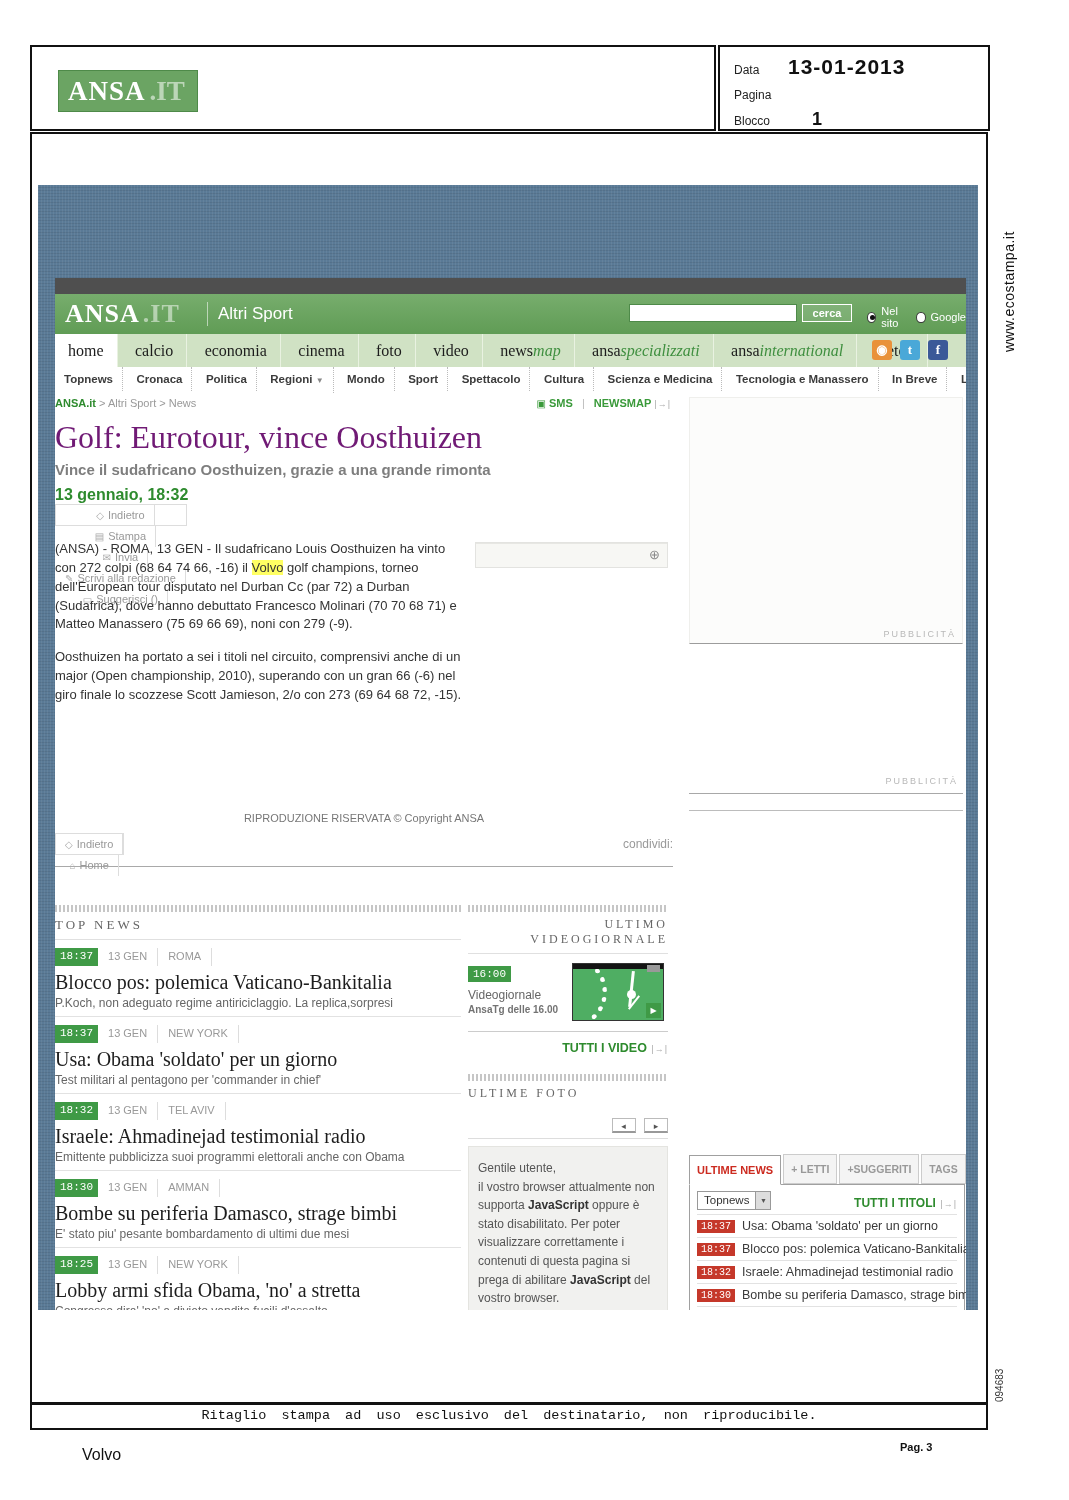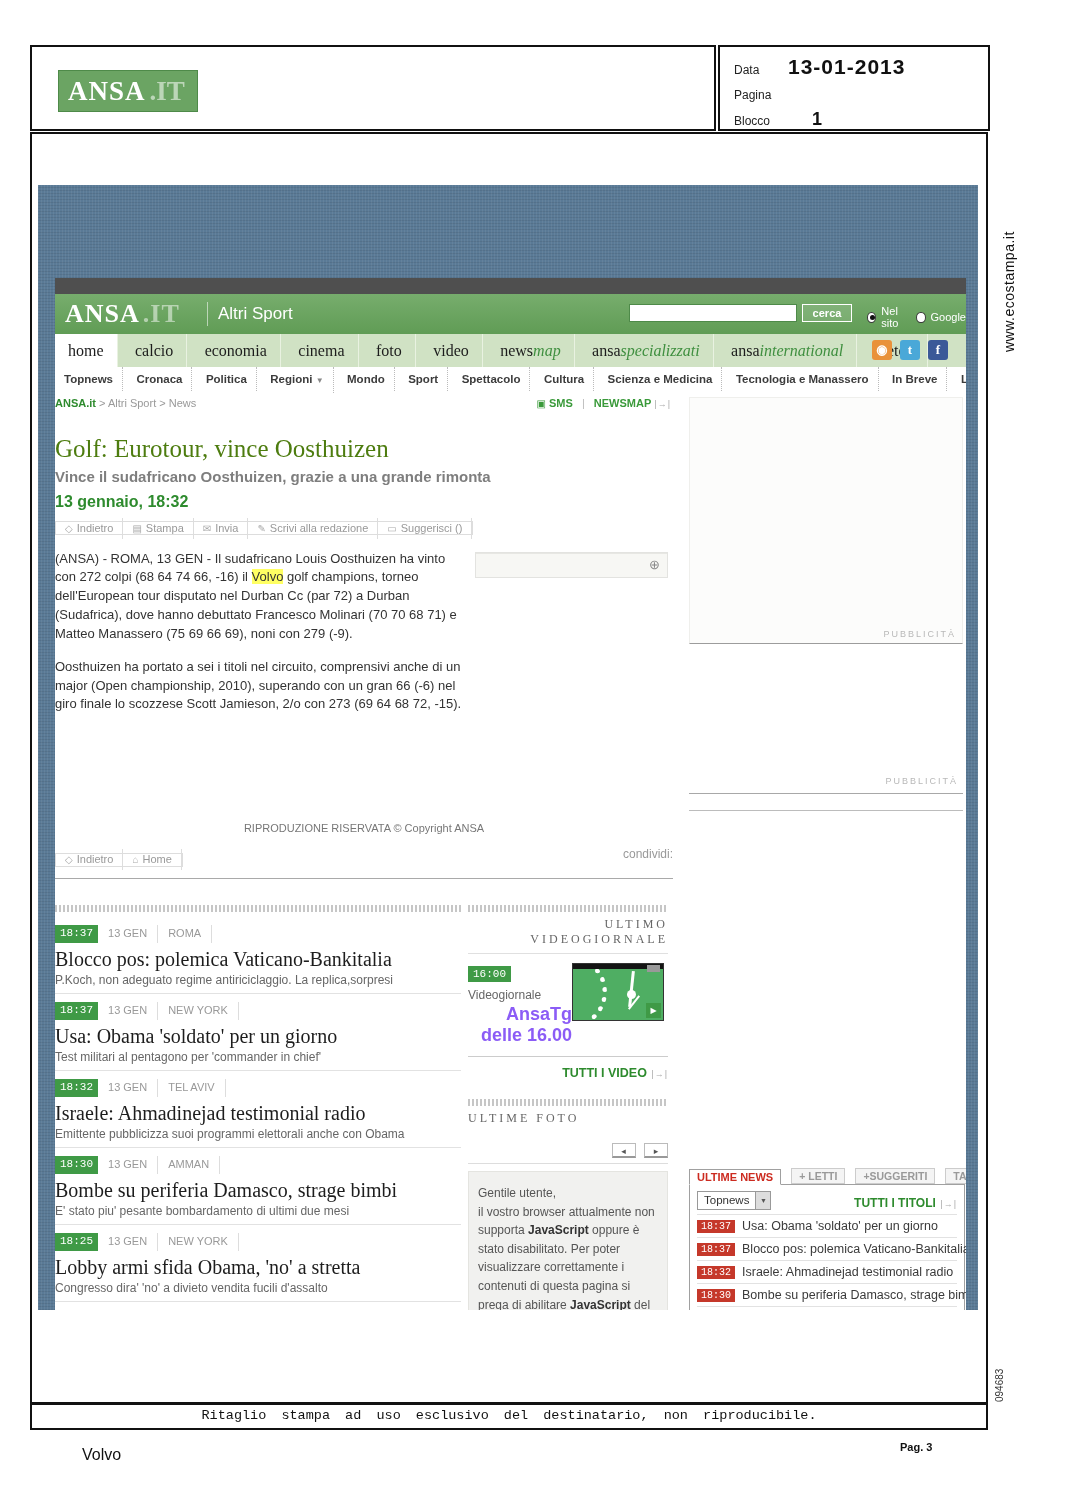--- a/index.html
+++ b/index.html
@@ -66,25 +66,25 @@
   
   .crumbrow { position:relative; height:26px; line-height:24px; font-size:11px; }
   .crumb-a { color:#2e8b2e; font-weight:bold; }
   .crumb-sep, .crumb-b { color:#999; }
   .crumb-actions { position:absolute; right:6px; top:0; }
   .crumb-actions .g { color:#3a9a3a; font-weight:bold; }
   .crumb-actions .ic { color:#3a9a3a; font-size:10px; }
   .crumb-actions .pipe { color:#bbb; margin:0 6px; }
   .pipe-arrow { color:#aaa; font-size:9px; letter-spacing:1px; }
 
-  .art-title { margin-top:18px; font-family:"Liberation Serif",serif; font-size:25px; color:#4d7c0f; }
+  .art-title { margin-top:2px; font-family:"Liberation Serif",serif; font-size:32px; color:#701a75; }
   .art-sub { margin-top:5px; font-size:15px; font-weight:bold; color:#7e7e7e; }
   .art-date { margin-top:8px; font-size:16px; font-weight:bold; color:#2e8b2e; }
 
-  .toolbar { margin-top:10px; display:inline-flex; border:1px solid #ddd; height:14px; align-items:center; }
+  .toolbar { display:inline-flex; border:1px solid #ddd; height:22px; align-items:center;flex-direction:column; }
   .toolbar .cell { padding:0 9px; font-size:11px; color:#999; border-right:1px solid #ddd; line-height:20px; white-space:nowrap; }
   .toolbar .cell:last-child { border-right:1px solid #ddd; }
   .toolbar .ti { color:#aaa; margin-right:4px; font-size:10px; }
 
   .bodywrap { position:relative; margin-top:14px; min-height:256px; }
   .bodytext { width:408px; font-size:13px; line-height:1.45; color:#333; }
   .bodytext p + p { margin-top:14px; }
   .hl { background:#ffff63; }
 
   .figure { position:absolute; left:420px; top:2px; width:193px; border:1px solid #e3e3e0; background:#fafaf8; }
@@ -126,21 +126,21 @@
   .meta .mcell { font-size:11px; color:#999; padding:2px 10px; border-right:1px solid #ddd; }
   .meta .mcell:first-of-type { border-left:1px solid #ddd; margin-left:6px; }
   .news-title { font-family:"Liberation Serif",serif; font-size:20px; line-height:1.1; color:#1d1d1d; }
   .news-desc { margin-top:3px; font-size:12px; color:#666; }
 
   
   .midcol { position:absolute; left:413px; top:514px; width:200px; }
   .vrow { display:flex; margin-top:9px; }
   .vleft { width:104px; }
   .vkick { margin-top:7px; font-size:12px; color:#666; }
-  .vtitle { margin-top:2px; font-size:18px; font-weight:bold; color:#8b5cf6;text-align:right; }
+  .vtitle { margin-top:2px; font-size:10px; font-weight:bold; color:#737373; }
   .thumb { position:relative; width:92px; height:58px; background:#4fae63; overflow:hidden; border:1px solid #333; }
   .tbar { position:absolute; left:0; top:0; width:100%; height:5px; background:#141414; }
   .tape { position:absolute; right:3px; top:1px; width:13px; height:7px; background:#999; }
   .dots { position:absolute; left:-38px; top:-8px; width:72px; height:72px; border:5px dotted #fff; border-radius:50%; }
   .hand1 { position:absolute; left:57px; top:7px; width:3px; height:36px; background:#fff; transform:rotate(6deg); }
   .hand2 { position:absolute; left:60px; top:30px; width:2px; height:17px; background:#fff; transform:rotate(38deg); }
   .hub { position:absolute; left:54px; top:26px; width:9px; height:9px; background:#fff; border-radius:50%; }
   .play { position:absolute; right:2px; bottom:2px; width:15px; height:15px; background:#3f9a46; color:#fff; font-size:8px; line-height:15px; text-align:center; }
   .linkrow { margin-top:10px; border-top:1px solid #ccc; padding-top:6px; text-align:right; }
   .glink { color:#2e8b2e; font-weight:bold; font-size:12.5px; }
@@ -152,21 +152,21 @@
 
   
   .adbox { position:absolute; left:2px; top:6px; width:274px; height:247px; background:#fcfcfb; border:1px solid #efefec; border-bottom:1px solid #9c9c9c; }
   .pub-label { position:absolute; right:6px; bottom:4px; font-size:9px; letter-spacing:2px; color:#b8b8b8; }
   .pub2-label { position:absolute; right:8px; top:385px; font-size:9px; letter-spacing:2px; color:#b8b8b8; }
   .pline1 { position:absolute; left:2px; top:402px; width:274px; border-top:1px solid #a8a8a8; }
   .pline2 { position:absolute; left:2px; top:419px; width:274px; border-top:1px solid #bcbcbc; }
 
   .newsbox { position:absolute; left:2px; top:770px; width:276px; }
   .sbtabs { display:flex; align-items:flex-end; height:23px; }
-  .sbtab { font-size:10.5px; font-weight:bold; color:#999; background:#f4f4f4; border:1px solid #ccc; padding:1px 7px; margin-right:10px; white-space:nowrap; }
+  .sbtab { font-size:10.5px; font-weight:bold; color:#999; background:#f4f4f4; border:1px solid #ccc; padding:8px 7px; margin-right:2px; white-space:nowrap; }
   .sbtab.active { background:#fff; border:1px solid #a0a0a0; border-bottom:1px solid #fff; color:#cc2b20; font-size:11px; position:relative; top:1px; }
   .sbpanel { border:1px solid #a0a0a0; background:#fff; padding:5px 7px 0 7px; }
   .ddrow { position:relative; height:24px; }
   .dropdown { display:inline-flex; border:1px solid #999; background:#fff; height:19px; align-items:center; }
   .dropdown .dtext { font-size:11.5px; color:#333; padding:0 6px; }
   .dropdown .dbtn { width:15px; height:100%; background:#ddd; border-left:1px solid #999; font-size:7px; color:#555; text-align:center; line-height:17px; }
   .tutti { position:absolute; right:0; top:3px; }
   .sbitem { display:flex; align-items:center; padding:4px 0; border-top:1px solid #e2e2e2; }
   .sbitem:first-of-type { border-top:none; margin-top:3px; }
   .sbitem .t { font-size:12.5px; color:#3a3a3a; margin-left:7px; white-space:nowrap; }
@@ -289,20 +289,21 @@
           <span class="cell"><span class="ti">◇</span><span>Indietro</span></span>
           <span class="cell"><span class="ti">⌂</span><span>Home</span></span>
         </div>
         <span class="share">condividi:</span>
       </div>
       <div class="hr"></div>
 
       
       <div class="topnews">
         <div class="dotted"></div>
+        <div class="sec-head">TOP NEWS</div>
 
         <div class="news-item">
           <div class="meta">
               <span class="badge">18:37</span>
               <span class="mcell">13 GEN</span>
               <span class="mcell">ROMA</span>
             </div>
           <div class="news-title">Blocco pos: polemica Vaticano-Bankitalia</div>
           <div class="news-desc">P.Koch, non adeguato regime antiriciclaggio. La replica,sorpresi</div>
         </div>

